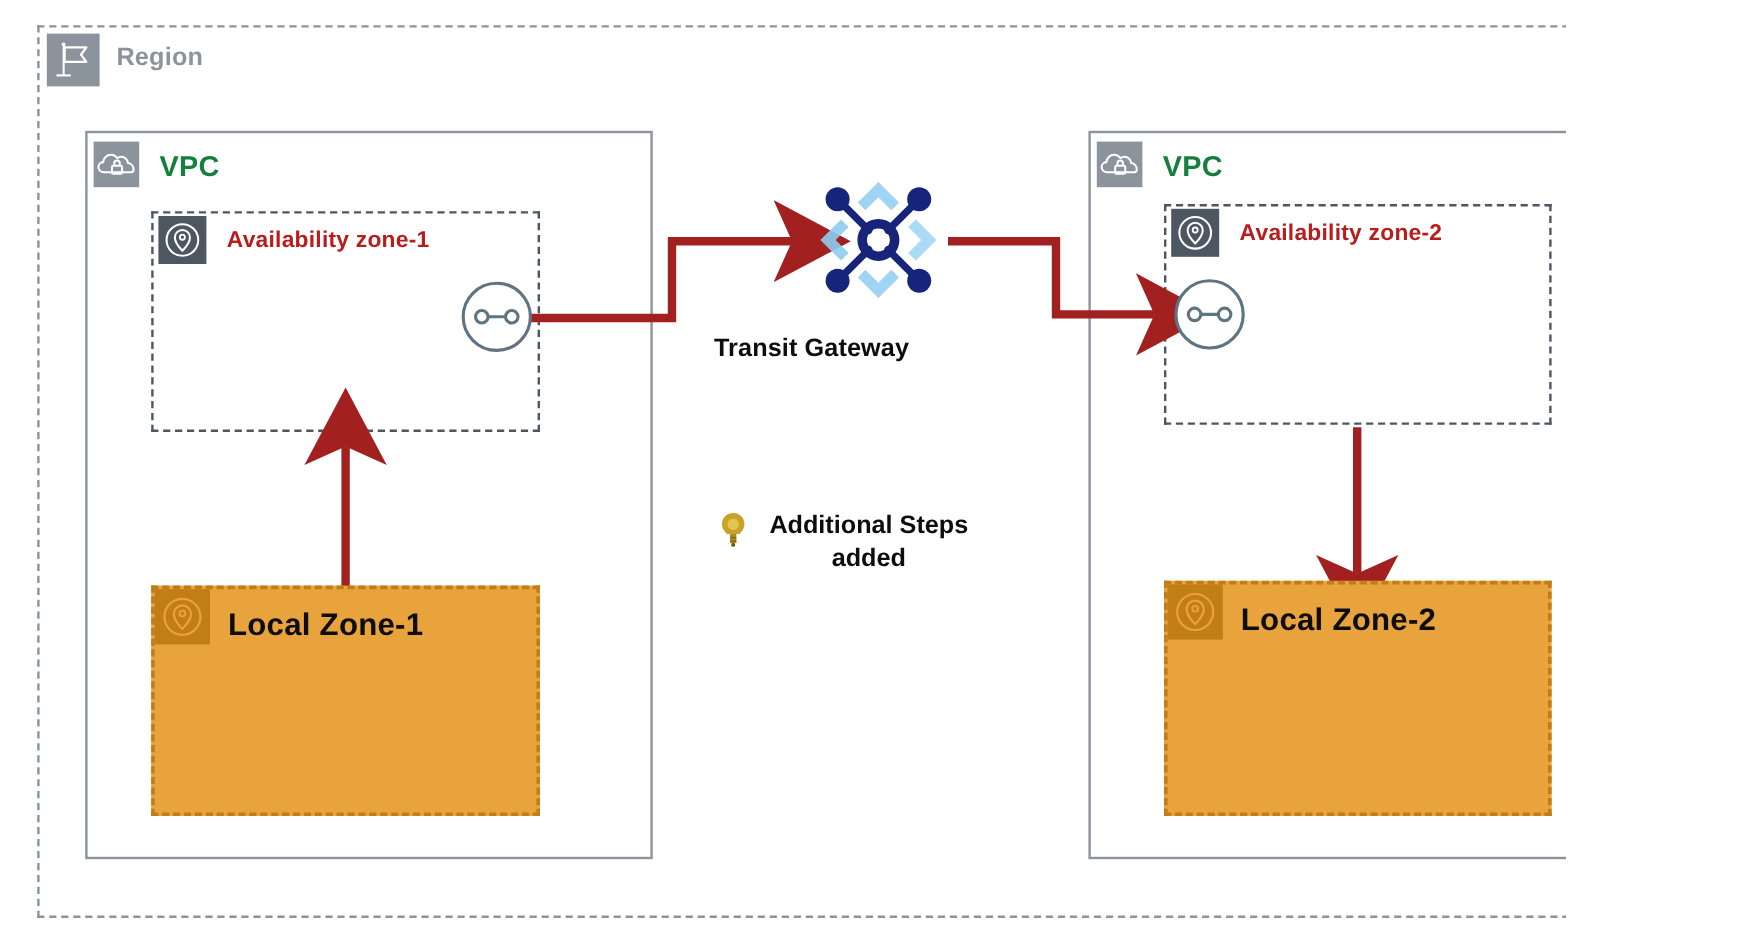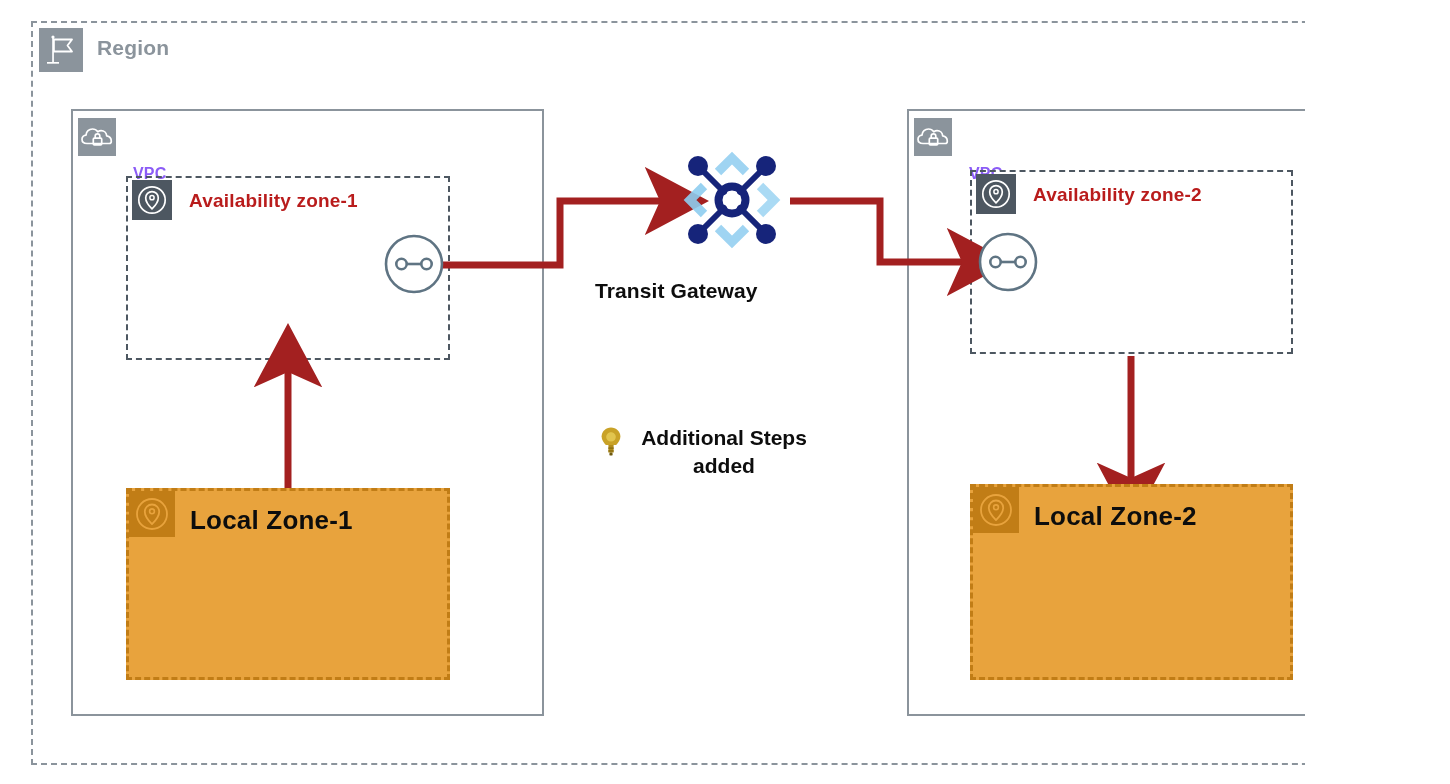--- a/index.html
+++ b/index.html
@@ -61,25 +61,24 @@
     position: absolute;
     width: 38px;
     height: 38px;
     background: #8b949c;
   }
   .vpc-icon.left  { left: 78px;  top: 118px; }
   .vpc-icon.right { left: 914px; top: 118px; }
 
   .vpc-label {
     position: absolute;
-    font-size: 16px;
-    font-weight: bold;
-    color: #8b5cf6;
+    font-size: 24px;
+    font-weight: bold;
+    color: #15803d;
     letter-spacing: 0.2px;
-    margin-top: 39px;
   }
   .vpc-label.left  { left: 133px; top: 126px; }
   .vpc-label.right { left: 969px; top: 126px; }
 
   
   .az-box {
     position: absolute;
     border: 2px dashed #4d5761;
     box-sizing: border-box;
   }

